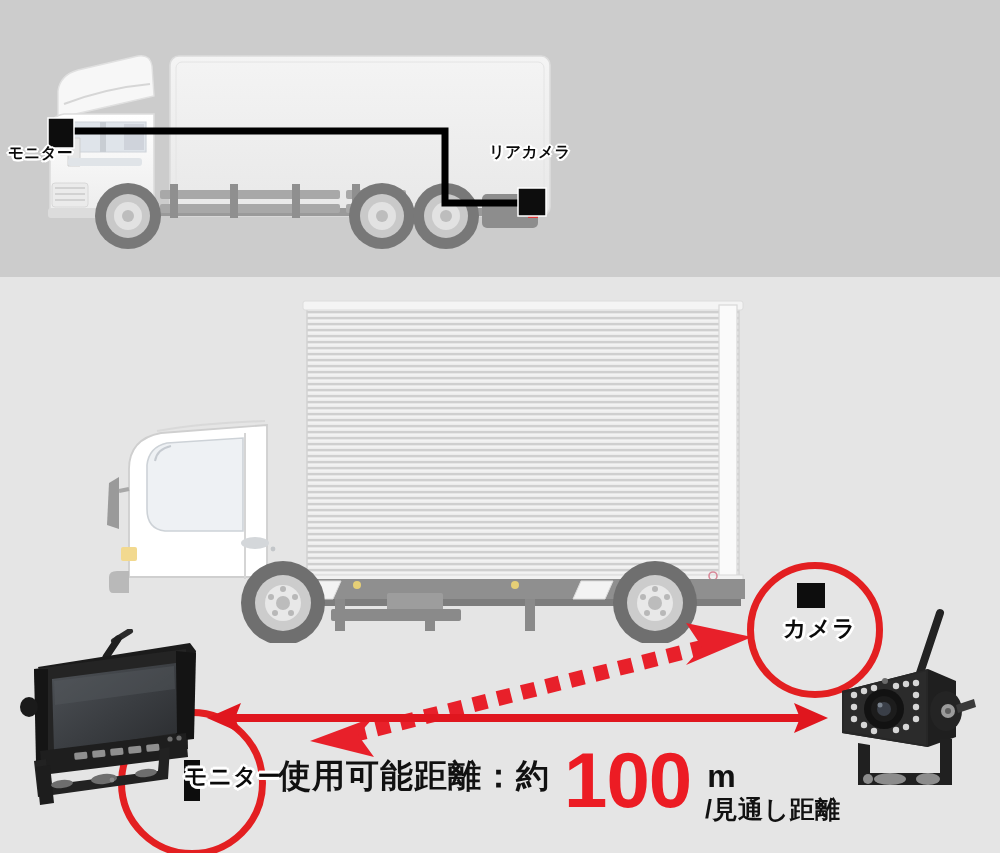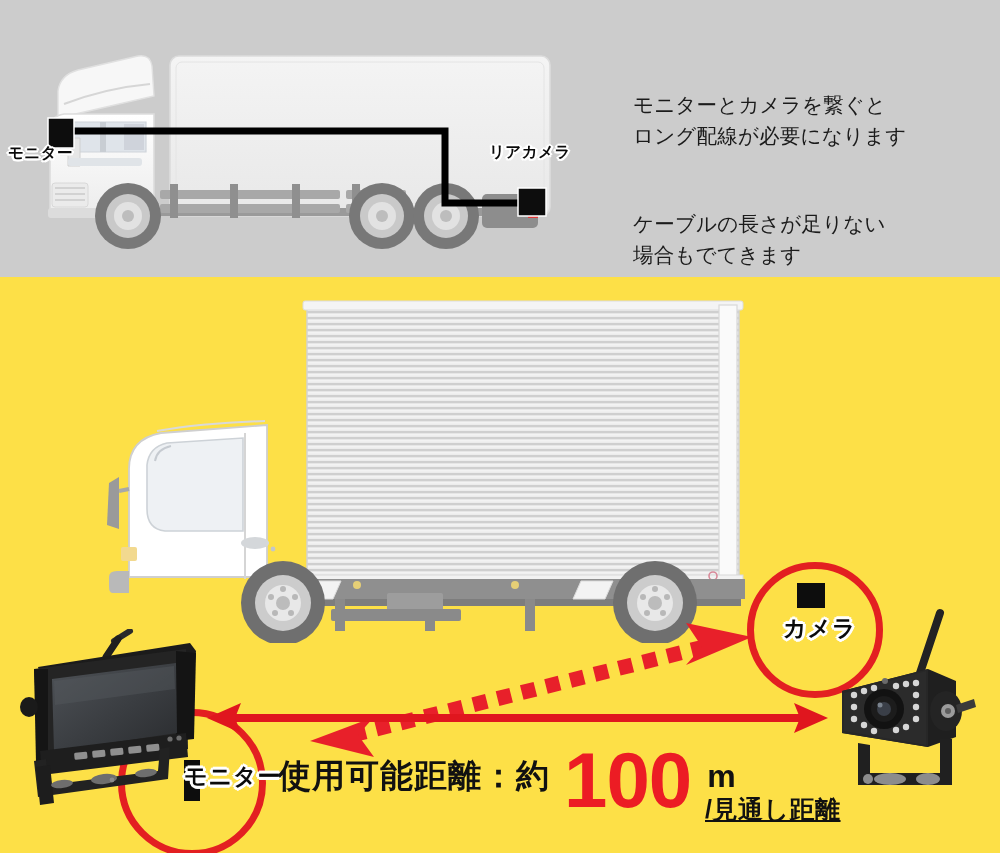--- a/index.html
+++ b/index.html
@@ -42,21 +42,21 @@
       2px 0 #fff,-2px 0 #fff,0 2px #fff,0 -2px #fff,
       1.5px 1.5px #fff,-1.5px 1.5px #fff,1.5px -1.5px #fff,-1.5px -1.5px #fff,
       2.5px 0 #fff,-2.5px 0 #fff;
   }
   #top-monitor-label{left:8px;top:143px;}
   #top-rearcam-label{left:489px;top:142px;font-family:Liberation Serif, serif;}
 
   
   #bottom-panel{
     position:absolute;left:0;top:277px;width:1000px;height:576px;
-    background:#fde047;
+    background:#e5e5e5;
   }
   #main-truck{position:absolute;left:95px;top:16px;width:740px;height:350px;}
 
   
   .redcircle{
     position:absolute;border:7px solid #e31f21;border-radius:50%;
     box-sizing:border-box;background:transparent;
   }
   #circle-camera{left:747px;top:285px;width:136px;height:136px;}
   #circle-monitor{left:118px;top:432px;width:148px;height:148px;}
@@ -99,21 +99,20 @@
     letter-spacing:-1px;line-height:.8;margin:0 14px 0 14px;
     position:relative;top:4px;
   }
   #dist-unit{
     font-size:32px;font-weight:600;color:#111;margin-left:2px;
   }
   #dist-note{
     position:absolute;left:705px;top:516px;
     font-size:25px;font-weight:600;color:#111;letter-spacing:.5px;
     white-space:nowrap;
-    text-decoration:underline;
   }
 </style>
 </head>
 <body>
 
 <div id="stage">
 
   <div id="top-panel">
 
     <svg id="top-truck" viewBox="0 0 560 232">
@@ -191,26 +190,20 @@
 
       <rect x="18" y="100" width="26" height="30" fill="#0d0d0d" stroke="#ffffff" stroke-width="1.5"></rect>
 
       <rect x="488" y="170" width="28" height="28" fill="#0d0d0d" stroke="#ffffff" stroke-width="1.5"></rect>
     </svg>
 
     <div id="top-monitor-label" class="halo-label">モニター</div>
 
     <div id="top-rearcam-label" class="halo-label">リアカメラ</div>
 
-    <div id="top-copy">
-      <p class="para">モニターとカメラを繋ぐと
-ロング配線が必要になります</p>
-      <p class="para">ケーブルの長さが足りない
-場合もでてきます</p>
-    </div>
   </div>
 
   <div id="bottom-panel">
 
     <svg id="main-truck" viewBox="0 0 740 350">
       <defs>
         <linearGradient id="shutter" x1="0" y1="0" x2="0" y2="1">
           <stop offset="0" stop-color="#f0f0f0"></stop>
           <stop offset="1" stop-color="#e6e6e6"></stop>
         </linearGradient>

